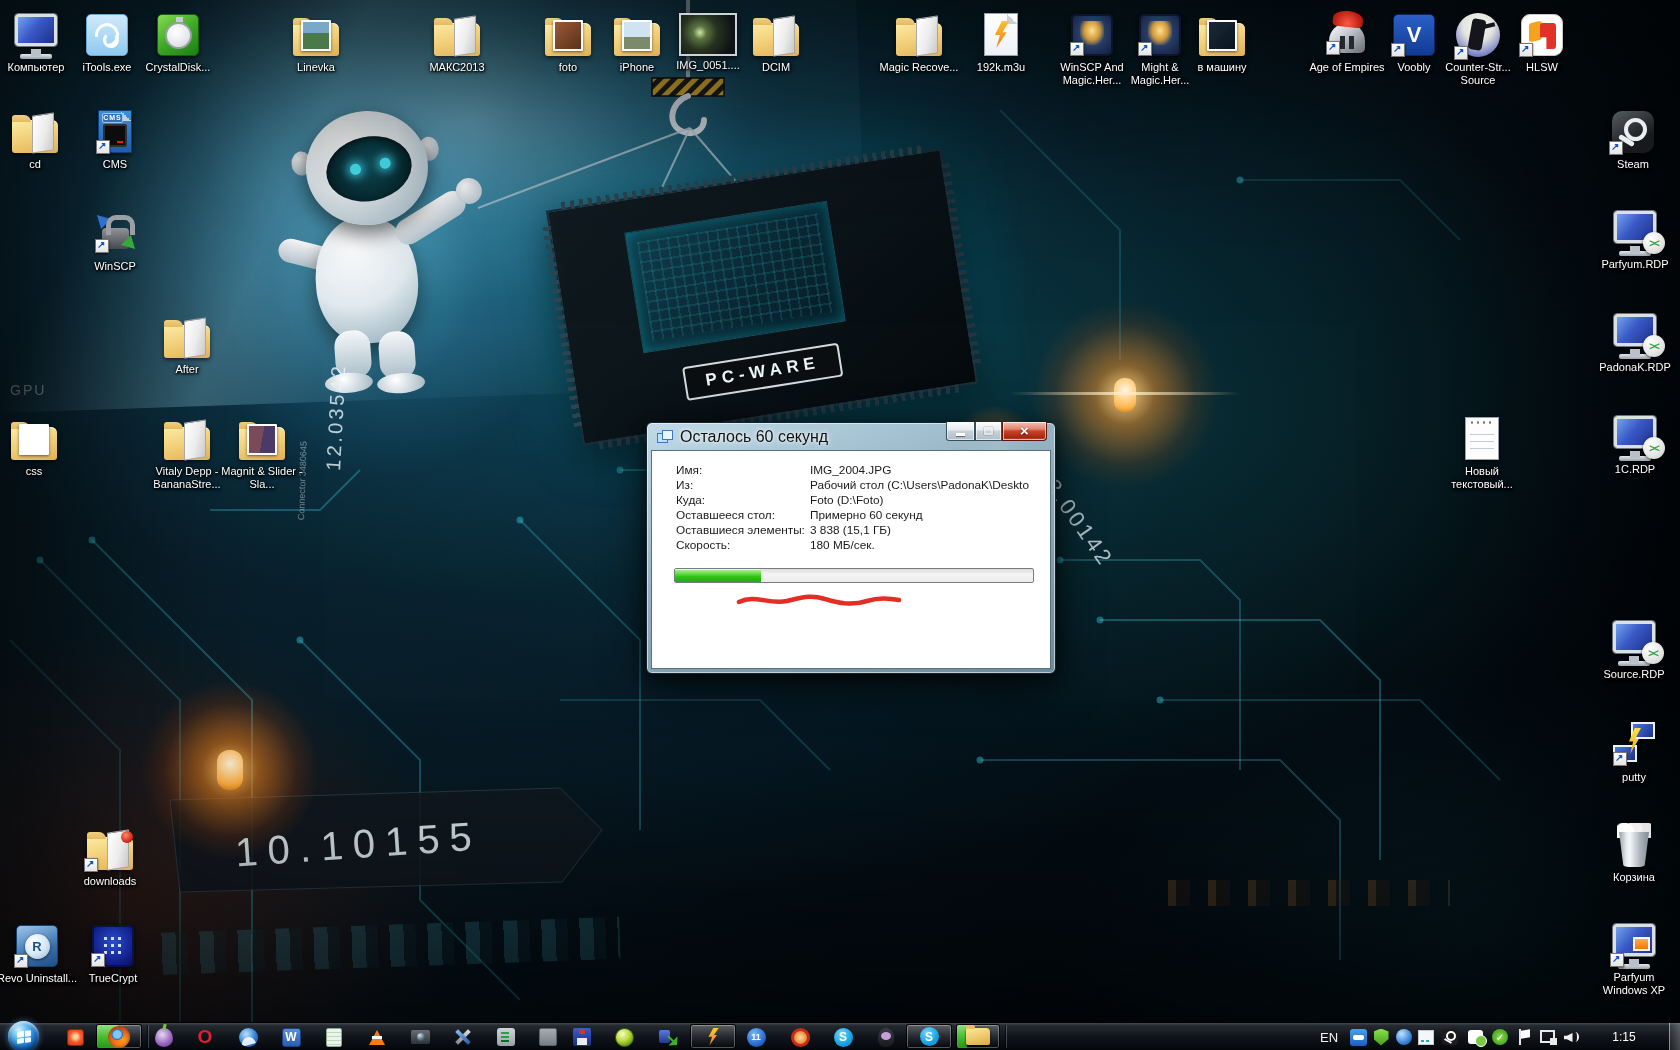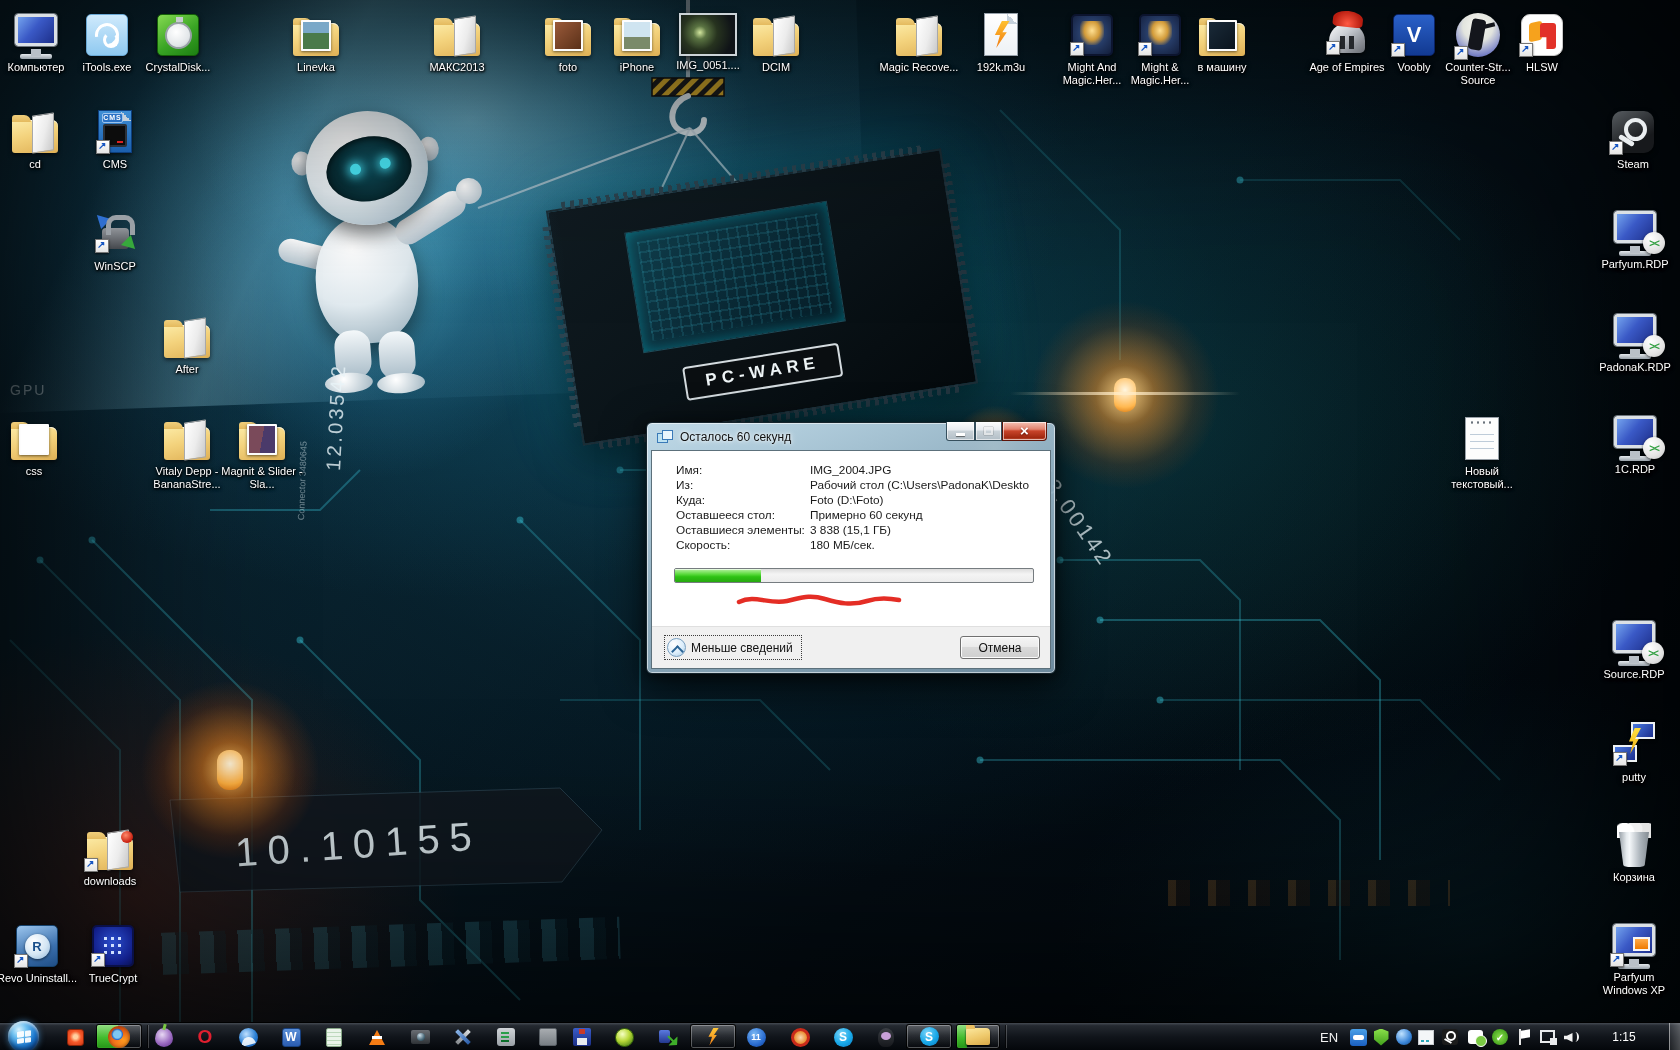--- a/index.html
+++ b/index.html
@@ -166,21 +166,21 @@
  clip-path:polygon(55% 0,100% 0,58% 42%,84% 42%,22% 100%,44% 52%,14% 52%);z-index:2}
 
 .dlg{position:absolute;left:646px;top:422px;width:410px;height:252px;z-index:12;border:1px solid #15242c;border-radius:6px;
  background:linear-gradient(160deg,rgba(198,224,238,.97) 0%,rgba(152,182,200,.94) 45%,rgba(118,148,168,.92) 100%);
  box-shadow:0 12px 44px rgba(0,0,0,.72),0 3px 12px rgba(0,0,0,.5),inset 0 0 0 1px rgba(255,255,255,.55)}
 .tbarD{height:27px;display:flex;align-items:center;padding:0 10px;gap:6px}
 .dic{width:17px;height:14px;position:relative;flex:0 0 auto}
 .dic i{position:absolute;display:block;width:11px;height:10px;border:1px solid #3a7ab8;background:#eaf6fd}
 .dic i:first-child{left:0;top:3px;background:#bde2f2}
 .dic i:last-child{left:5px;top:0}
-.ttlD{font-size:12px;color:#101010;text-shadow:0 0 6px rgba(255,255,255,.95),0 0 3px rgba(255,255,255,.9)}
+.ttlD{font-size:16px;color:#101010;text-shadow:0 0 6px rgba(255,255,255,.95),0 0 3px rgba(255,255,255,.9)}
 .wbg{position:absolute;top:-1px;right:8px;display:flex;z-index:3}
 .wb{height:19px;border:1px solid #36505e;border-top:none;display:flex;align-items:center;justify-content:center;
  background:linear-gradient(#fdfdfd 0%,#e7ebef 45%,#c9d2d8 50%,#b2bec6 100%);box-shadow:inset 0 0 0 1px rgba(255,255,255,.6)}
 .wb.mn{width:29px;border-radius:0 0 0 3px}
 .wb.mx{width:27px}
 .wb.cl{width:45px;border-radius:0 0 4px 0;border-color:#5e1408;
  background:linear-gradient(#f5c2b4 0%,#e2836f 40%,#c8442a 50%,#a02810 88%,#c86048 100%)}
 .mni{width:9px;height:3px;background:#fff;box-shadow:0 1px 1px rgba(0,0,0,.5);margin-top:7px}
 .mxi{width:9px;height:8px;border:2px solid #f2f2f2;opacity:.65;box-shadow:0 0 1px #000}
 .wb.cl::after{content:"×";color:#fff;font-size:15px;font-weight:bold;line-height:16px;text-shadow:0 1px 2px #5e0e02}
@@ -486,21 +486,21 @@
           </div>
         </div>
     <div class="cap">192k.m3u</div>
       </div>
   <div class="icon" style="left:1050px;top:6px">
     <div class="art">
           <div class="q grif">
             <span class="sca"></span>
           </div>
         </div>
-    <div class="cap">Might And Magic.Her...</div>
+    <div class="cap">WinSCP And Magic.Her...</div>
       </div>
   <div class="icon" style="left:1118px;top:6px">
     <div class="art">
           <div class="q grif">
             <span class="sca"></span>
           </div>
         </div>
     <div class="cap">Might &amp; Magic.Her...</div>
       </div>
   <div class="icon" style="left:1180px;top:6px">
@@ -742,29 +742,20 @@
               <span class="rv"><b></b><span>3 838 (15,1 ГБ)</span></span>
             </div>
         <div class="drow">
               <span class="rl">Скорость:</span>
               <span class="rv"><b></b><span>180 МБ/сек.</span></span>
             </div>
       </div>
       <div class="pbarw">
         <div class="pfill" style="width: 24%;"></div>
       </div>
-      <div class="dfoot">
-        <div class="less">
-          <span class="chev"></span>
-          <span class="lesslbl">Меньше сведений</span>
-        </div>
-        <div class="cbtn">
-              <span>Отмена</span>
-            </div>
-      </div>
     </div>
     <svg class="squig" width="168" height="20">
       <path d="M4,11 C20,3 34,14 52,10 C66,7 74,3 90,8 C104,12 116,15 132,10 C144,6 154,7 164,9" stroke="#e32219" stroke-width="4.5" fill="none" stroke-linecap="round" stroke-opacity=".95"></path>
     </svg>
   </div>
 
 </div>
 
 <div id="taskbar">
   <div class="orb">

